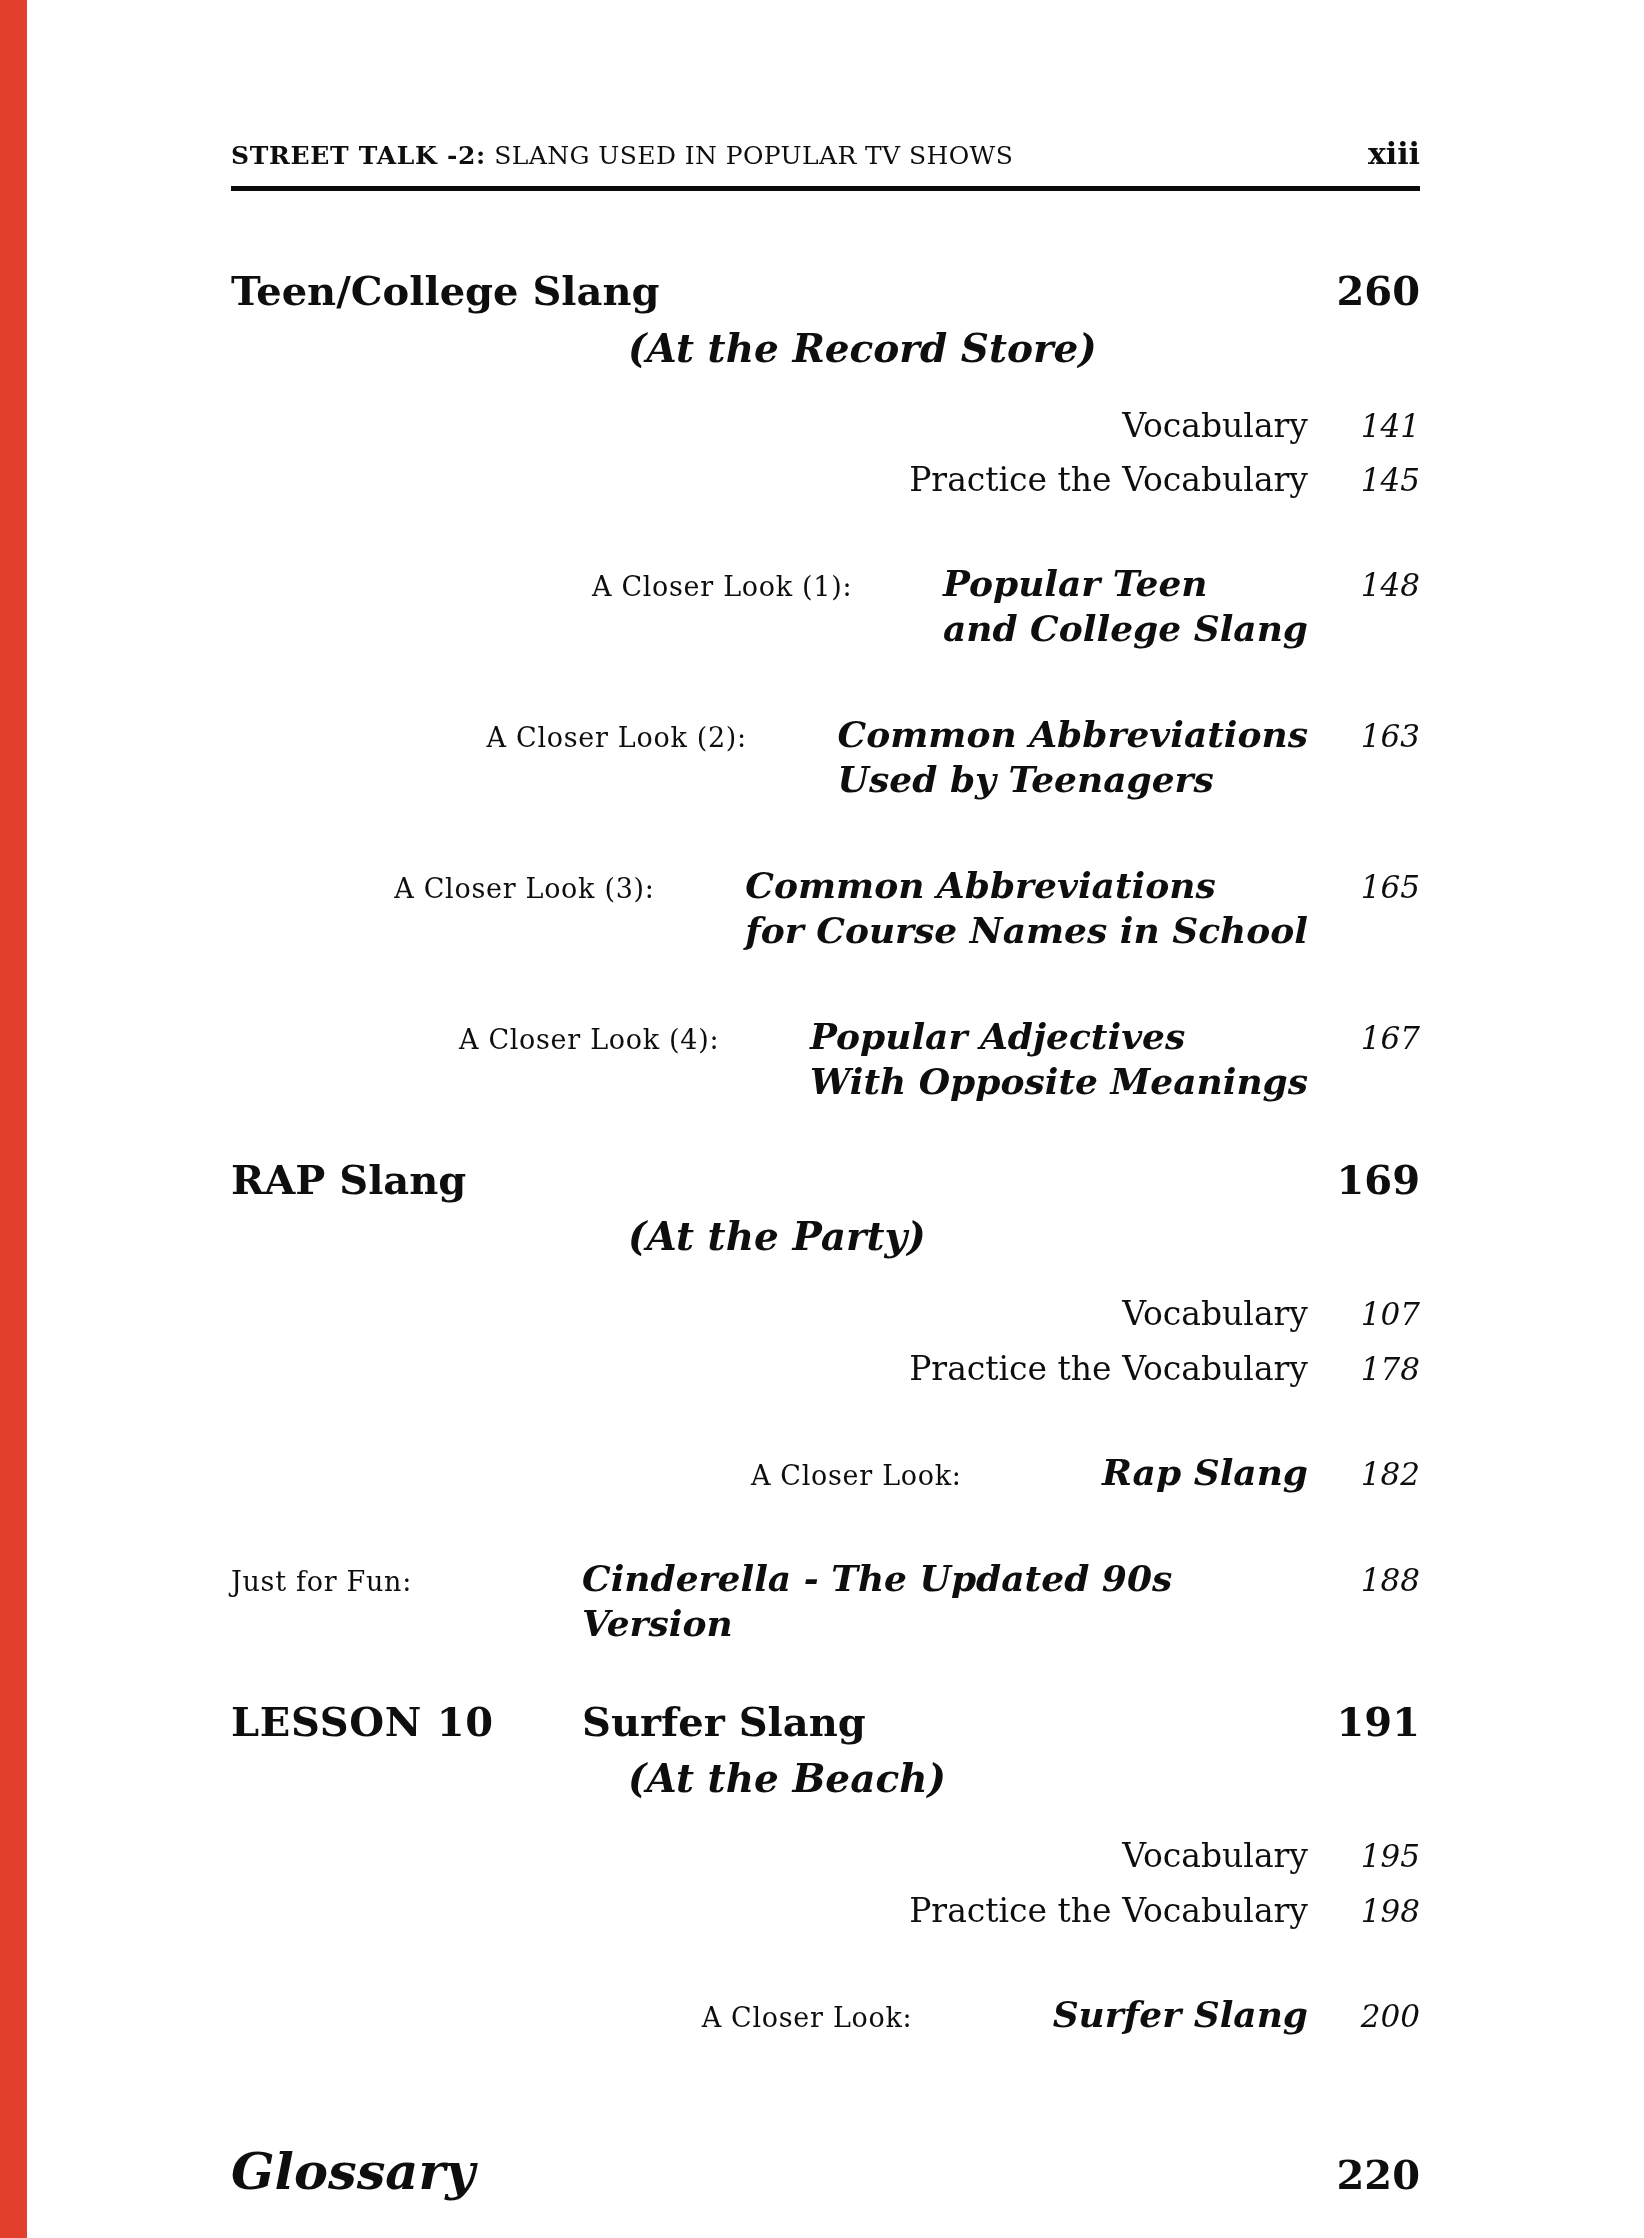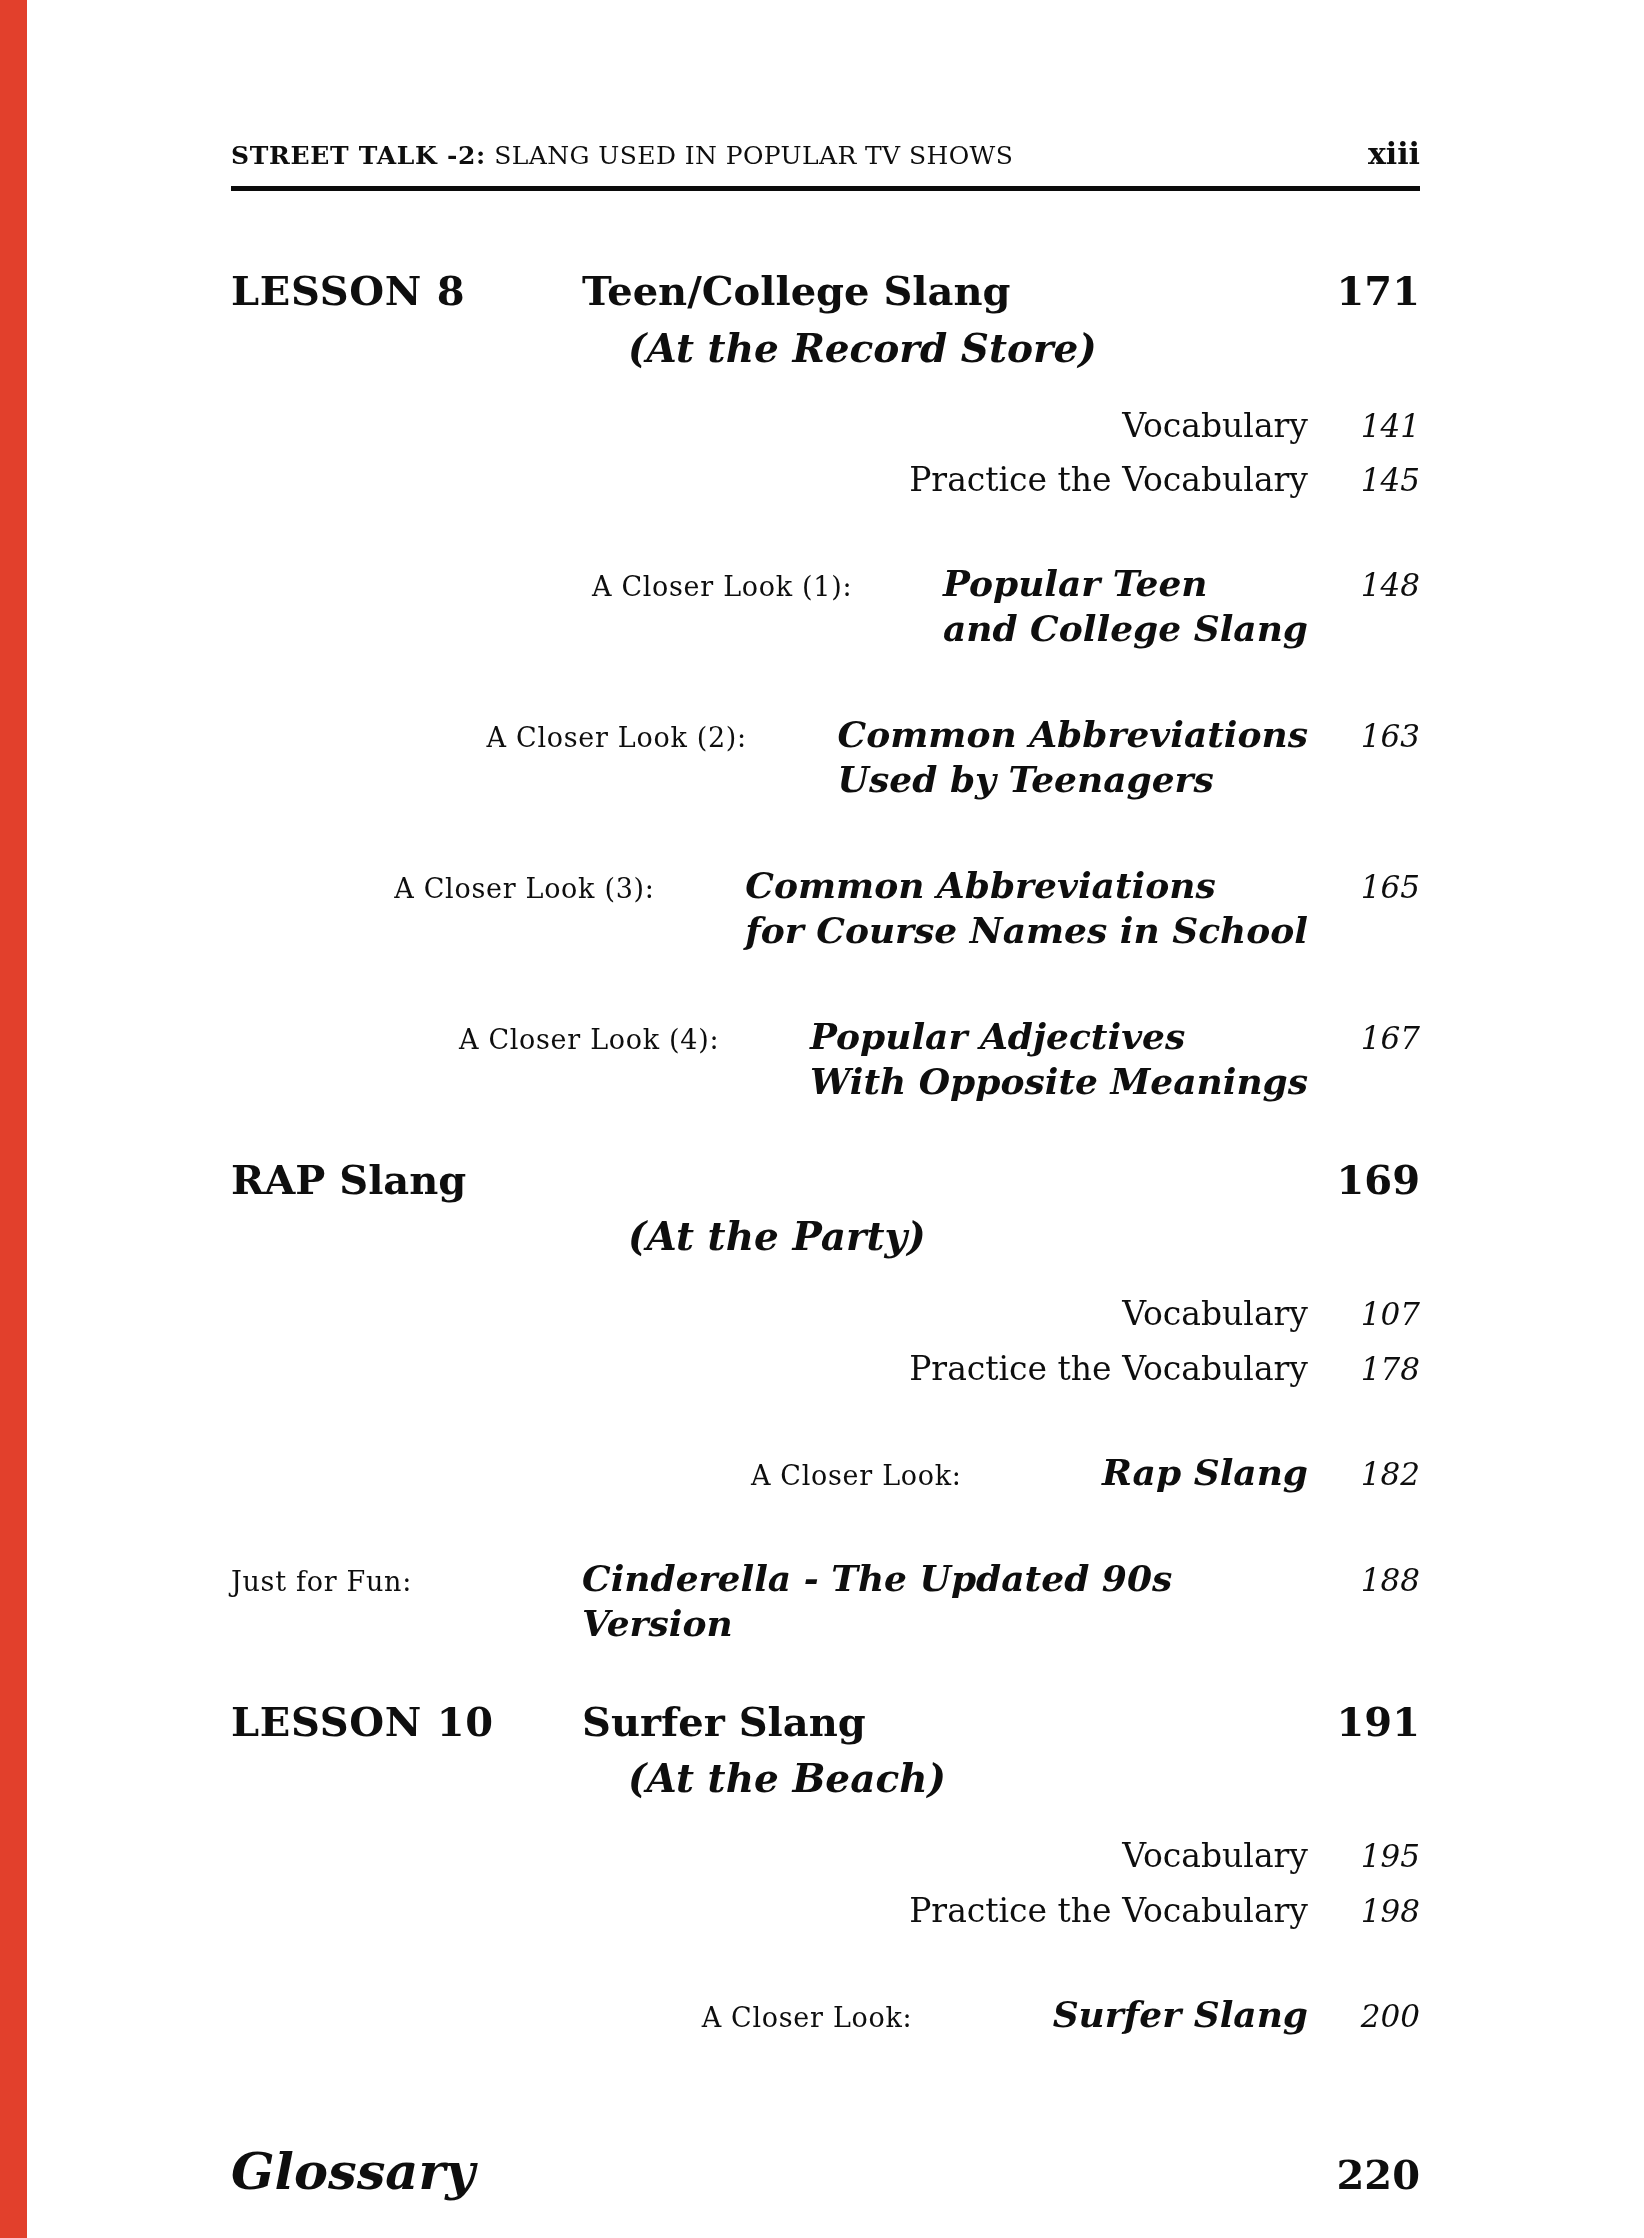--- a/index.html
+++ b/index.html
@@ -68,23 +68,22 @@
     <div class="header-line">
       <span class="book-title"><span class="bold">STREET TALK -2:</span><span> SLANG USED IN POPULAR TV SHOWS</span></span>
       <span class="folio">xiii</span>
     </div>
     <div class="rule"></div>
   </header>
 
   <main id="toc">
   <section class="lesson">
     <div class="row heading">
-      <div class="col-label lesson-label">LESSON 8</div>
       <div class="col-title lesson-title">Teen/College Slang</div>
-      <div class="col-page lesson-page">171</div>
+      <div class="col-page lesson-page">260</div>
     </div>
     <div class="row subtitle-row">
       <div class="col-label"></div>
       <div class="col-title subtitle">(At the Record Store)</div>
       <div class="col-page"></div>
     </div>
     <div class="entries">
   <div class="row entry">
     <div class="col-label entry-label"></div>
     <div class="col-title entry-title">

